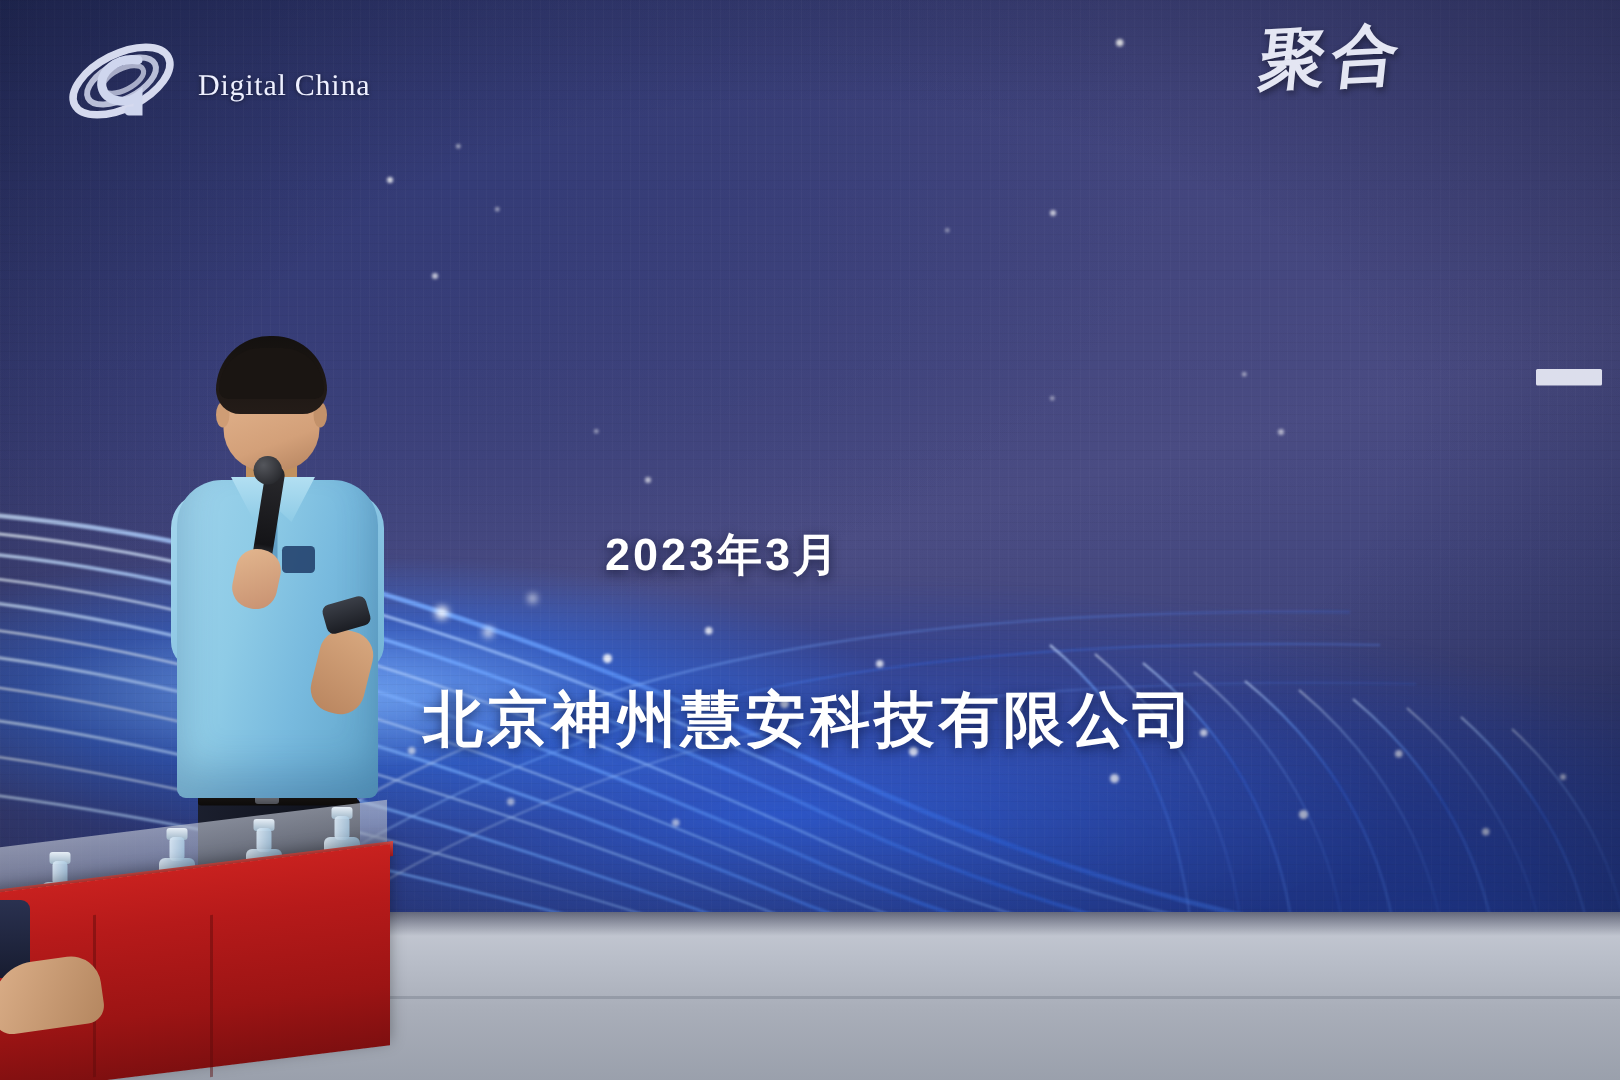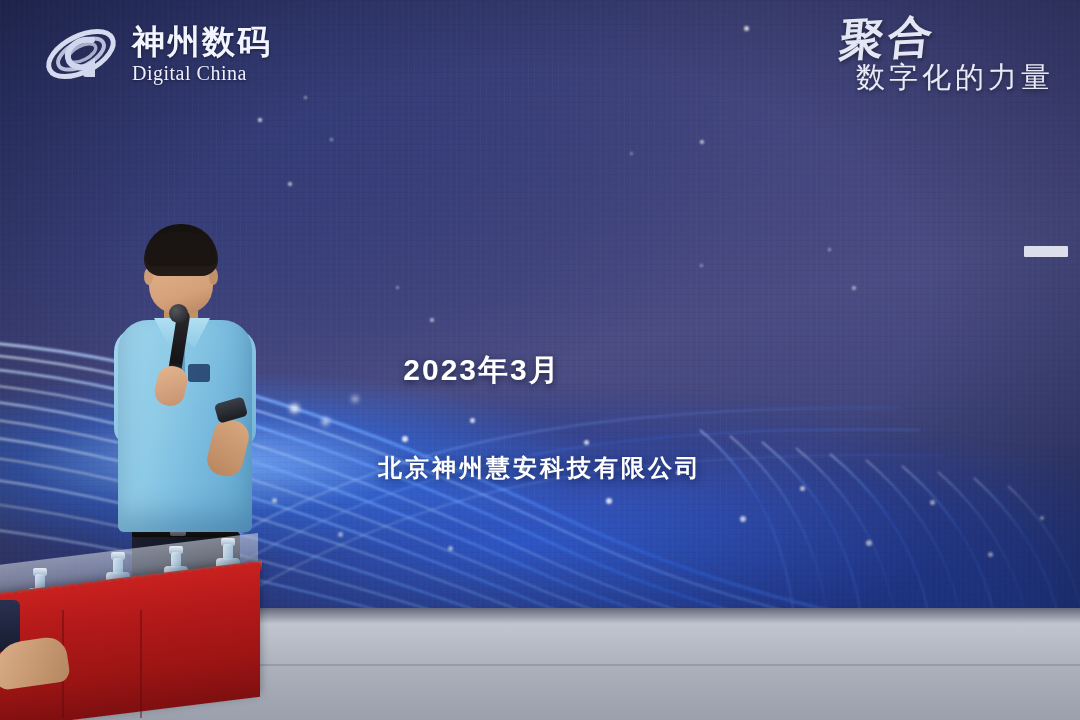--- a/index.html
+++ b/index.html
@@ -112,21 +112,21 @@
     text-shadow:0 2px 8px rgba(10,14,40,.75), 0 0 22px rgba(150,180,255,.28);
     font-family:"Liberation Sans","DejaVu Sans",sans-serif;
   }
   .slide-date{
     position:absolute; left:0; top:350px; width:964px; text-align:center;
     font-size:30px; font-weight:bold; color:#ffffff; letter-spacing:2px;
     text-shadow:0 2px 7px rgba(10,14,40,.7);
   }
   .slide-company{
     position:absolute; left:0; top:452px; width:1080px; text-align:center;
-    font-size:24px; font-weight:bold; color:#ffffff; letter-spacing:3px;
+    font-size:40px; font-weight:bold; color:#ffffff; letter-spacing:3px;
     text-shadow:0 2px 8px rgba(10,20,60,.7);
   }
   .right-bar{
     position:absolute; right:12px; top:246px; width:44px; height:11px;
     background:#e9ecf6; border-radius:1px; opacity:.92;
   }
 
   
   .speaker{ position:absolute; left:96px; top:224px; width:180px; height:400px; }
   .sp-hair{
@@ -393,28 +393,26 @@
         <svg width="78" height="72" viewBox="0 0 78 72" xmlns="http://www.w3.org/2000/svg">
           <g fill="none" stroke="#dfe4f7" stroke-linecap="round">
             <ellipse cx="39" cy="36" rx="35" ry="18" transform="rotate(-27 39 36)" stroke-width="5" opacity="0.95"></ellipse>
             <ellipse cx="39" cy="36" rx="25" ry="12" transform="rotate(-27 39 36)" stroke-width="4" opacity="0.8"></ellipse>
             <ellipse cx="40" cy="35" rx="15" ry="7" transform="rotate(-27 40 35)" stroke-width="3.4" opacity="0.7"></ellipse>
           </g>
           <path d="M50,22 C36,20 24,30 26,40 C28,50 42,52 50,46 L50,56 L44,56" fill="none" stroke="#cfd6ee" stroke-width="6" stroke-linecap="round"></path>
         </svg>
       </div>
       <div class="dc-text">
-        <span class="dc-cn">神州数码</span>
         <span class="dc-en">Digital China</span>
       </div>
     </div>
 
     <div class="logo-right">
       <div class="jh-cal">聚合</div>
-      <div class="jh-sub">数字化的力量</div>
     </div>
 
     <div class="slide-date">2023年3月</div>
     <div class="slide-company">北京神州慧安科技有限公司</div>
     <div class="right-bar"></div>
   </div>
 
   <div class="stage-floor"></div>
   <div class="floor-shadow"></div>
   <div class="floor-seam"></div>

